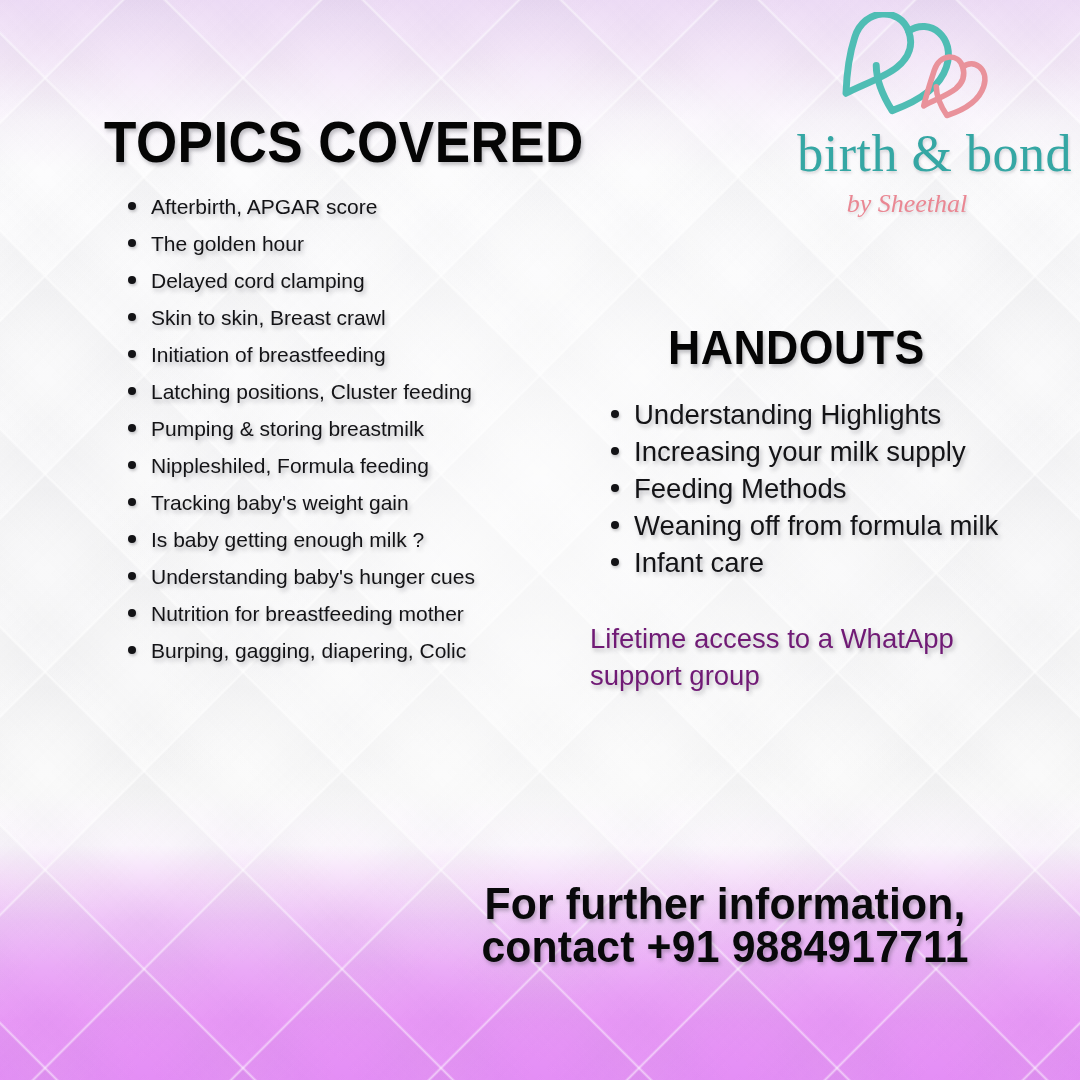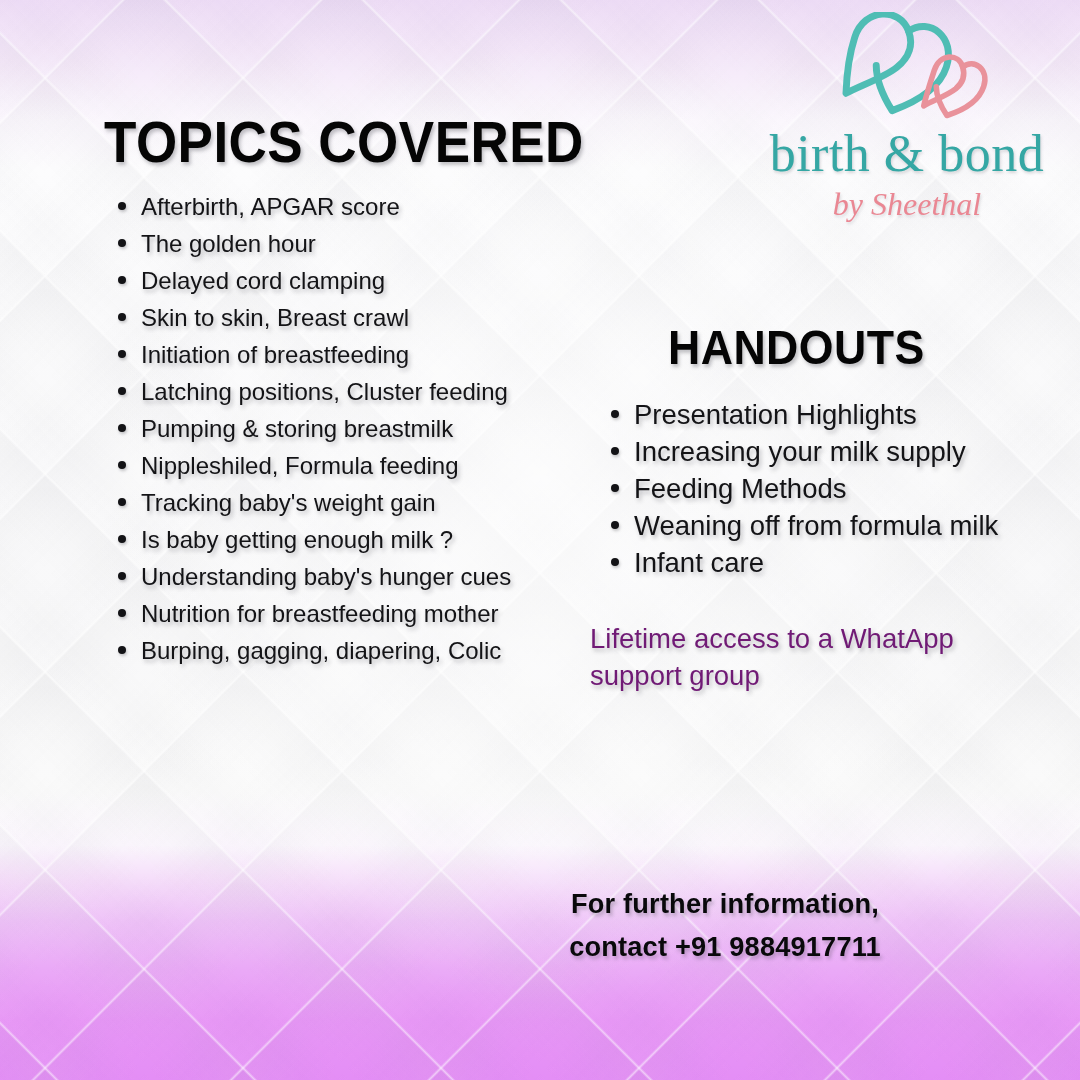--- a/index.html
+++ b/index.html
@@ -125,24 +125,24 @@
     position: absolute;
     left: 13px;
     width: 8px;
     height: 8px;
     border-radius: 50%;
     background: #131316;
     box-shadow: 1px 2px 3px rgba(60,60,70,0.28);
   }
 
   #topics-list {
-    left: 105px;
+    left: 115px;
     top: 188px;
     width: 430px;
-    font-size: 24px;
+    font-size: 21px;
     line-height: 37px;
   }
   #topics-list li::before { top: 14px; }
 
   #handouts-list {
     left: 598px;
     top: 396px;
     width: 450px;
     font-size: 27.5px;
     line-height: 37px;
@@ -162,21 +162,21 @@
 
   
   #footer-block {
     position: absolute;
     left: 430px;
     top: 882px;
     width: 590px;
     text-align: center;
     color: #09090b;
     font-weight: 700;
-    font-size: 28px;
+    font-size: 44px;
     line-height: 43px;
     font-family: "Liberation Sans Narrow", "Liberation Sans", sans-serif;
     letter-spacing: 0.2px;
   }
   #footer-block div { transform: scaleX(0.97); }
 
   
   #logo {
     position: absolute;
     left: 742px;
@@ -196,29 +196,30 @@
     position: absolute;
     left: 0;
     top: 113px;
     width: 330px;
     font-family: "Liberation Serif", serif;
     font-size: 52px;
     line-height: 57px;
     color: #35a7a4;
     letter-spacing: 0.5px;
     text-shadow: 1px 2px 3px rgba(80,80,90,0.22);
+    text-align: right;
   }
   #logo-byline {
     position: absolute;
     left: 0;
     top: 175px;
     width: 330px;
     font-family: "Liberation Serif", serif;
     font-style: italic;
-    font-size: 32px;
+    font-size: 26px;
     line-height: 34px;
     color: #ea8793;
     text-shadow: 1px 2px 3px rgba(80,80,90,0.18);
   }
 </style>
 </head>
 <body>
 
 <div id="poster">
 
@@ -271,21 +272,21 @@
     <li>Tracking baby's weight gain</li>
     <li>Is baby getting enough milk ?</li>
     <li>Understanding baby's hunger cues</li>
     <li>Nutrition for breastfeeding mother</li>
     <li>Burping, gagging, diapering, Colic</li>
   </ul>
 
   <div id="handouts-heading" class="heading sh">HANDOUTS</div>
 
   <ul id="handouts-list" class="bullets sh">
-    <li>Presentation Highlights</li>
+    <li>Understanding Highlights</li>
     <li>Increasing your milk supply</li>
     <li>Feeding Methods</li>
     <li>Weaning off from formula milk</li>
     <li>Infant care</li>
   </ul>
 
   <div id="whatsapp-note" class="sh">Lifetime access to a WhatApp support group</div>
 
   <div id="footer-block">
     <div class="sh">For further information,</div>

